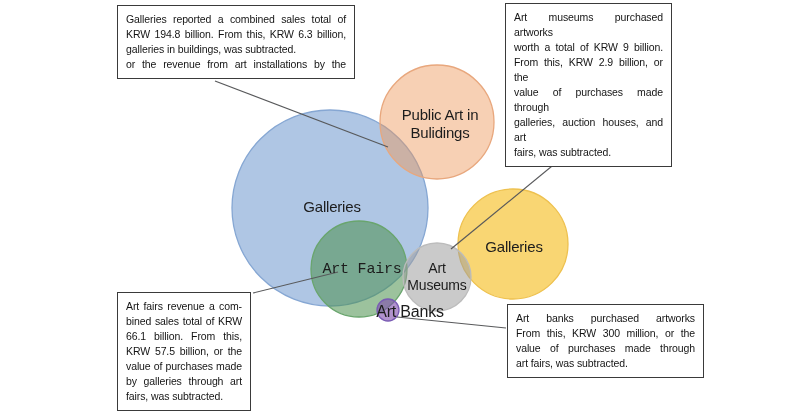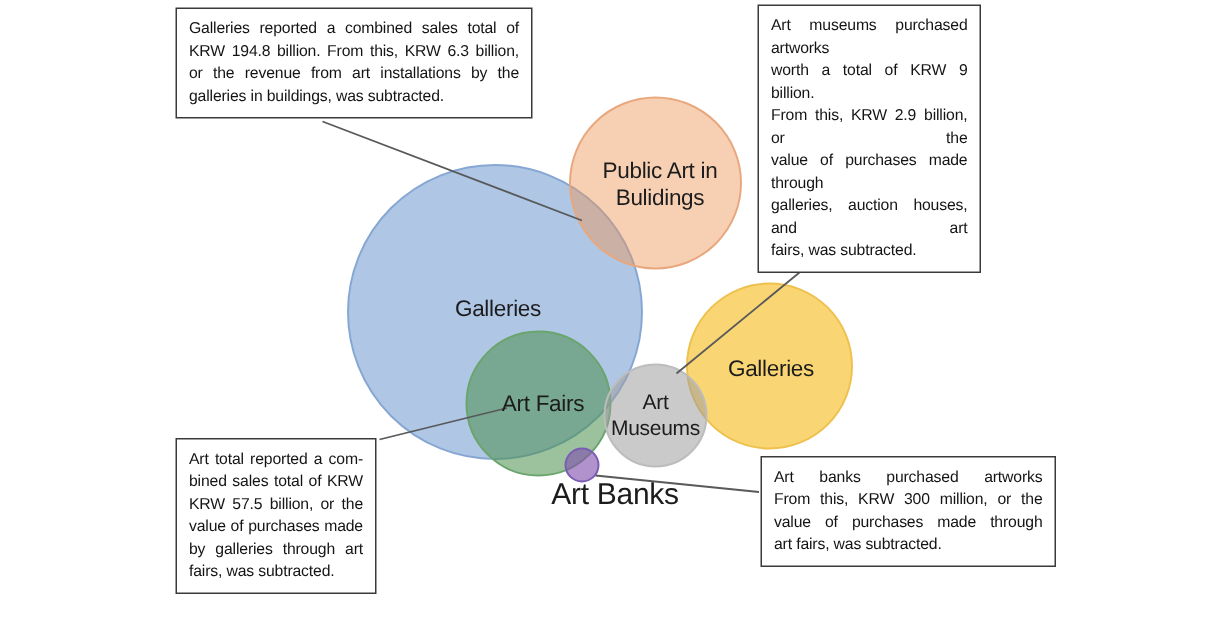--- a/index.html
+++ b/index.html
@@ -36,44 +36,45 @@
     <circle stroke-width="1.3" cx="388" cy="310" r="11" fill="rgba(129,79,174,0.62)" stroke="#7a5cb4"></circle>
 
     <line stroke="#58595b" stroke-width="1.2" x1="215" y1="81" x2="388" y2="147"></line>
     <line stroke="#58595b" stroke-width="1.2" x1="619" y1="111" x2="451" y2="249"></line>
     <line stroke="#58595b" stroke-width="1.2" x1="253" y1="293" x2="338" y2="272"></line>
     <line stroke="#58595b" stroke-width="1.2" x1="397" y1="317" x2="506" y2="328"></line>
   </svg>
 
   <div class="blabel" style="left:332px;top:207px;">Galleries</div>
   <div class="blabel wrap" style="left:440px;top:124px;width:100px;">Public Art in Bulidings</div>
-  <div class="blabel" style="left:362px;top:270px;">Art Fairs</div>
+  <div class="blabel" style="left:362px;top:270px;font-family:Liberation Mono, monospace;">Art Fairs</div>
   <div class="blabel" style="left:514px;top:247px;">Galleries</div>
   <div class="blabel wrap" style="left:437px;top:277px;width:62px;font-size:14px;">Art Museums</div>
-  <div class="blabel" style="left:410px;top:330px;font-size:20px;">Art Banks</div>
+  <div class="blabel" style="left:410px;top:312px;font-size:16px;">Art Banks</div>
 
   <div class="callout" style="left:117px;top:5px;width:238px;">
     <div class="cl">Galleries reported a combined sales total of</div>
     <div class="cl">KRW 194.8 billion. From this, KRW 6.3 billion,</div>
+    <div class="cl last">galleries in buildings, was subtracted.</div>
     <div class="cl">or the revenue from art installations by the</div>
-    <div class="cl last">galleries in buildings, was subtracted.</div>
   </div>
 
-  <div class="callout" style="left:505px;top:3px;width:149px;">
+  <div class="callout" style="left:505px;top:3px;width:167px;">
     <div class="cl">Art museums purchased artworks</div>
     <div class="cl">worth a total of KRW 9 billion.</div>
     <div class="cl">From this, KRW 2.9 billion, or the</div>
     <div class="cl">value of purchases made through</div>
     <div class="cl">galleries, auction houses, and art</div>
     <div class="cl last">fairs, was subtracted.</div>
   </div>
 
   <div class="callout" style="left:117px;top:292px;width:134px;">
-    <div class="cl">Art total reported a com-</div>
+    <div class="cl">Art fairs revenue a com-</div>
     <div class="cl">bined sales total of KRW</div>
+    <div class="cl">66.1 billion. From this,</div>
     <div class="cl">KRW 57.5 billion, or the</div>
     <div class="cl">value of purchases made</div>
     <div class="cl">by galleries through art</div>
     <div class="cl last">fairs, was subtracted.</div>
   </div>
 
   <div class="callout" style="left:507px;top:304px;width:197px;">
     <div class="cl">Art banks purchased artworks</div>
     <div class="cl">From this, KRW 300 million, or the</div>
     <div class="cl">value of purchases made through</div>

